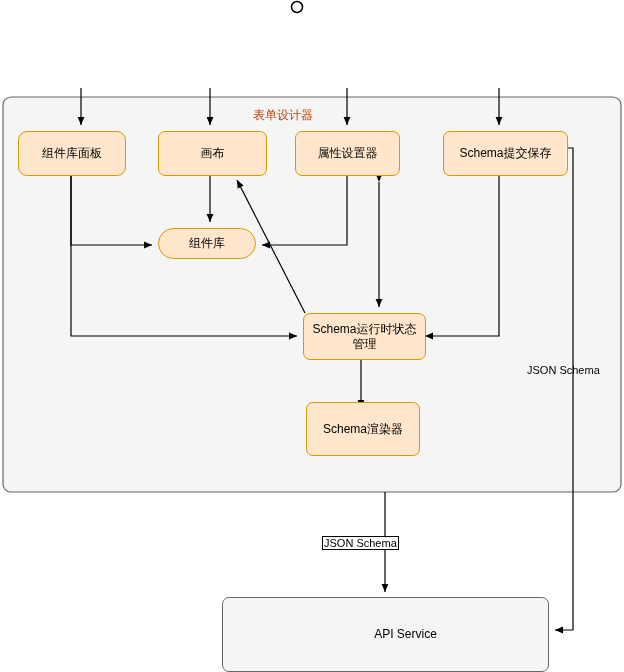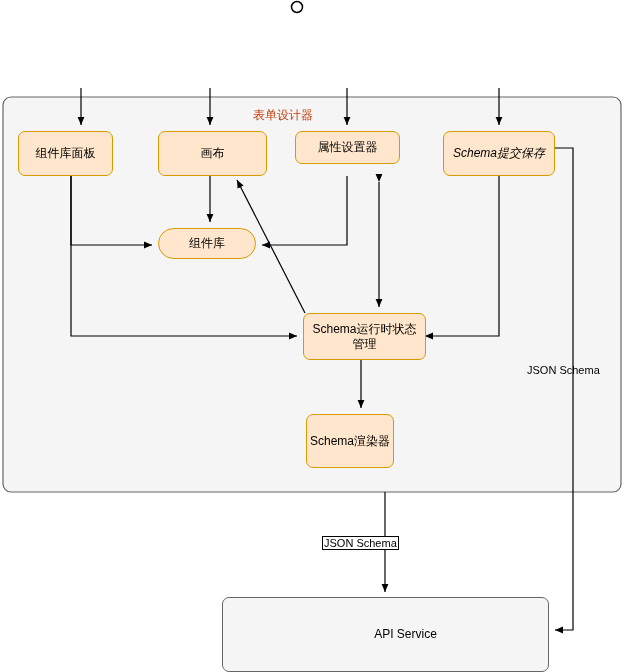--- a/index.html
+++ b/index.html
@@ -100,32 +100,32 @@
 
   <line x1="361" y1="360" x2="361" y2="408" stroke="#000000" stroke-width="1.2" marker-end="url(#arrow)"></line>
 
   <path d="M555,148 L573,148 L573,630 L555,630" fill="none" stroke="#000000" stroke-width="1.2" marker-end="url(#arrow)"></path>
 
   <line x1="385" y1="492" x2="385" y2="592" stroke="#000000" stroke-width="1.2" marker-end="url(#arrow)"></line>
 </svg>
 
 <div class="title-label" style="left:253px; top:107px;">表单设计器</div>
 
-<div class="node orange-box" style="left:18px; top:131px; width:95px; height:45px;">组件库面板</div>
+<div class="node orange-box" style="left:18px; top:131px; width:108px; height:45px;border-radius:9px;">组件库面板</div>
 
 <div class="node orange-box" style="left:158px; top:131px; width:109px; height:45px;">画布</div>
 
-<div class="node orange-box" style="left:295px; top:131px; width:105px; height:33px;">属性设置器</div>
+<div class="node orange-box" style="left:295px; top:131px; width:105px; height:45px;">属性设置器</div>
 
-<div class="node orange-box" style="left:443px; top:131px; width:112px; height:45px;font-style:italic;">Schema提交保存</div>
+<div class="node orange-box" style="left:443px; top:131px; width:125px; height:45px;">Schema提交保存</div>
 
 <div class="node orange-box" style="left:158px; top:228px; width:98px; height:31px;border-radius:21px;">组件库</div>
 
 <div class="node orange-box" style="left:303px; top:313px; width:123px; height:47px;">Schema运行时状态
 管理</div>
 
-<div class="node orange-box" style="left:306px; top:414px; width:88px; height:54px;text-align:center;">Schema渲染器</div>
+<div class="node orange-box" style="left:306px; top:402px; width:114px; height:54px;text-align:center;">Schema渲染器</div>
 
 <div class="node plain-box" style="left:222px; top:597px; width:327px; height:75px;padding-left:40px;">API Service</div>
 
 <div class="label" style="left:527px; top:364px;">JSON Schema</div>
 
 <div class="label-boxed" style="left:322px; top:536px;">JSON Schema</div>
 
 </body></html>

